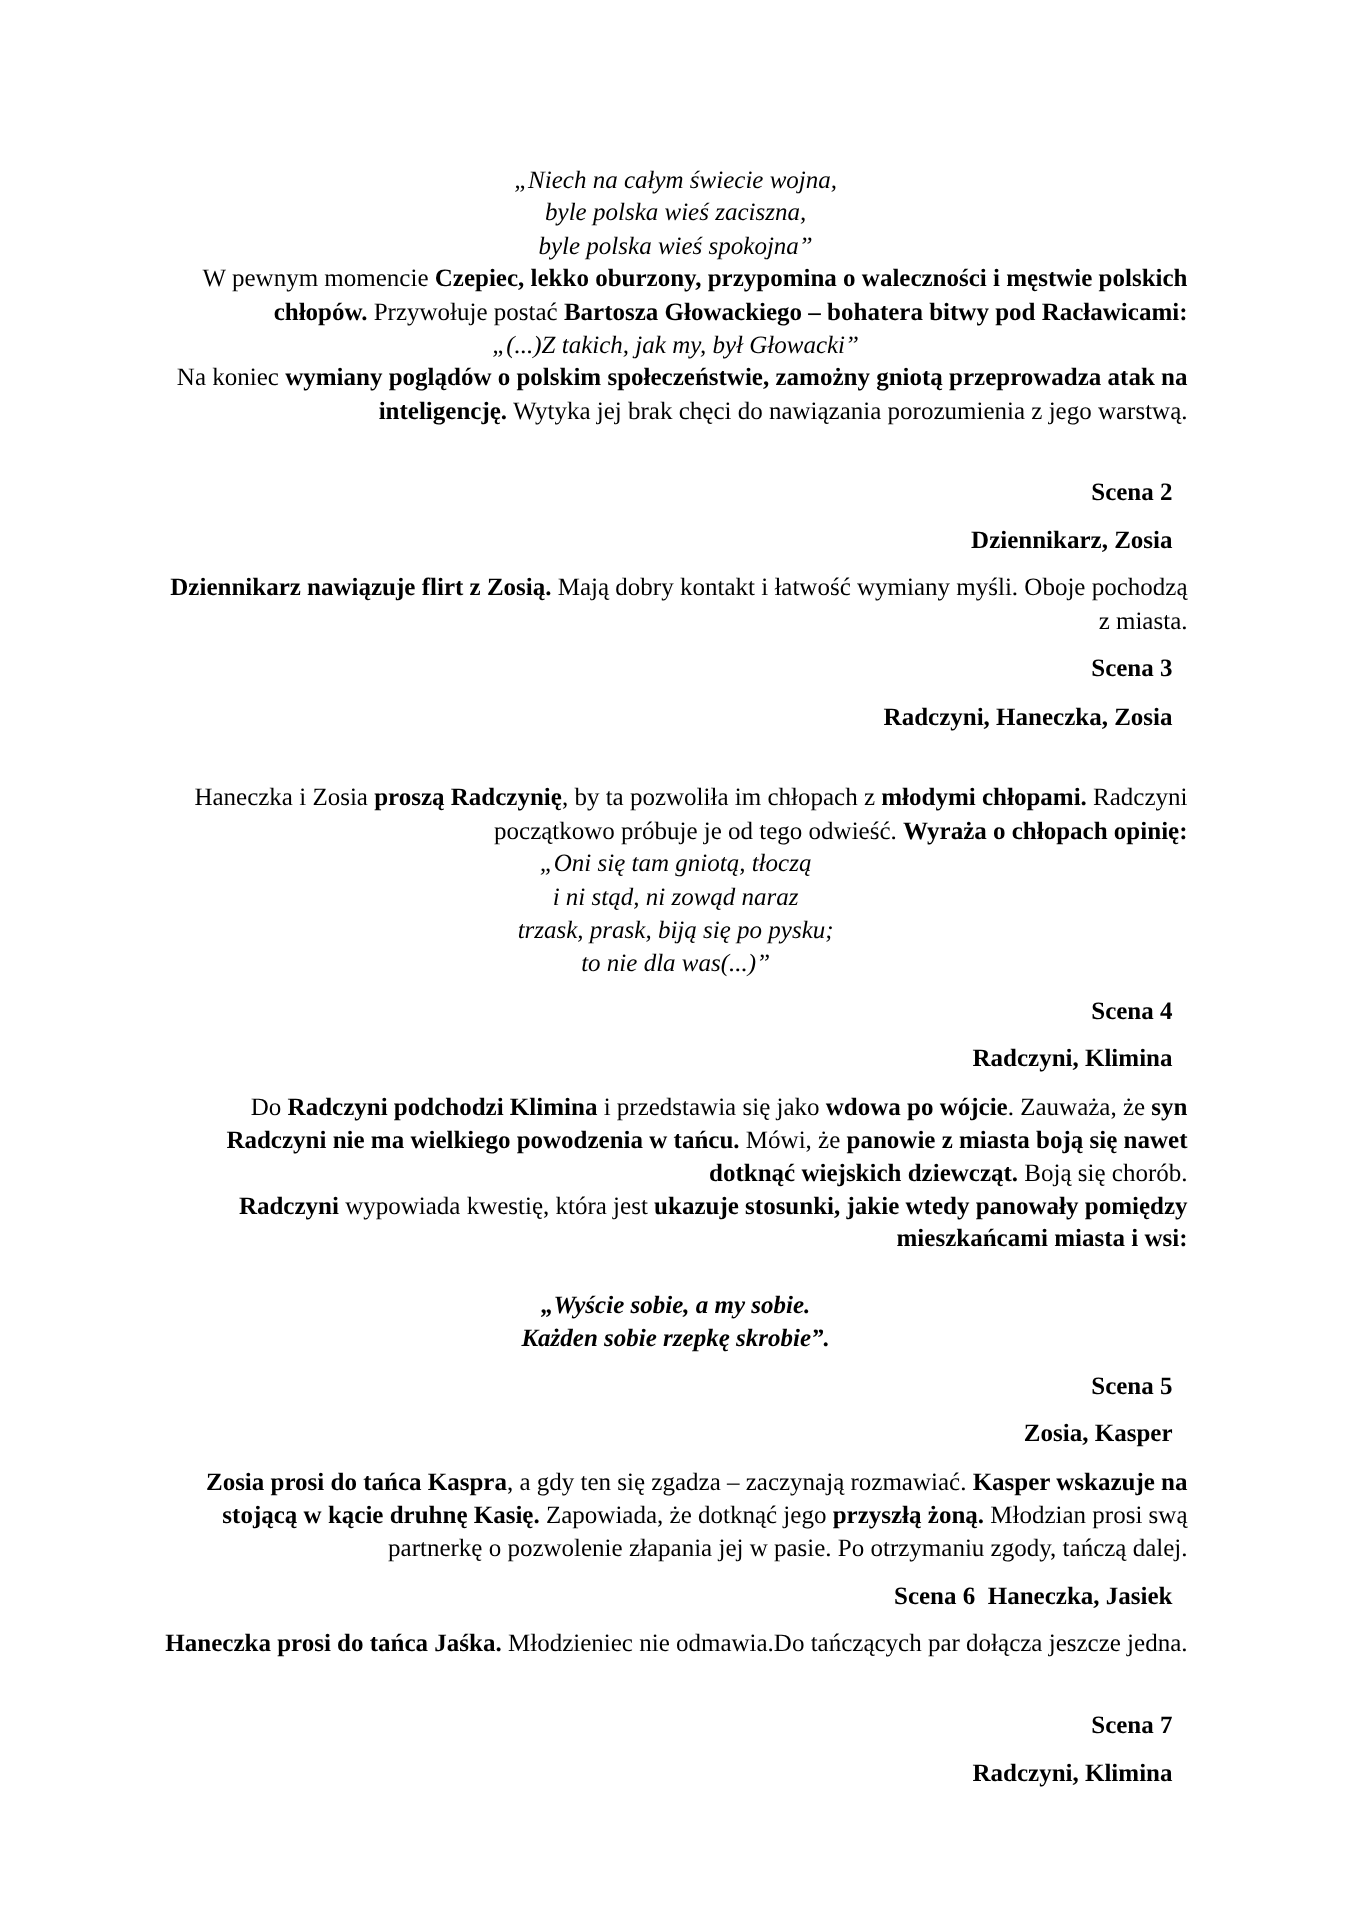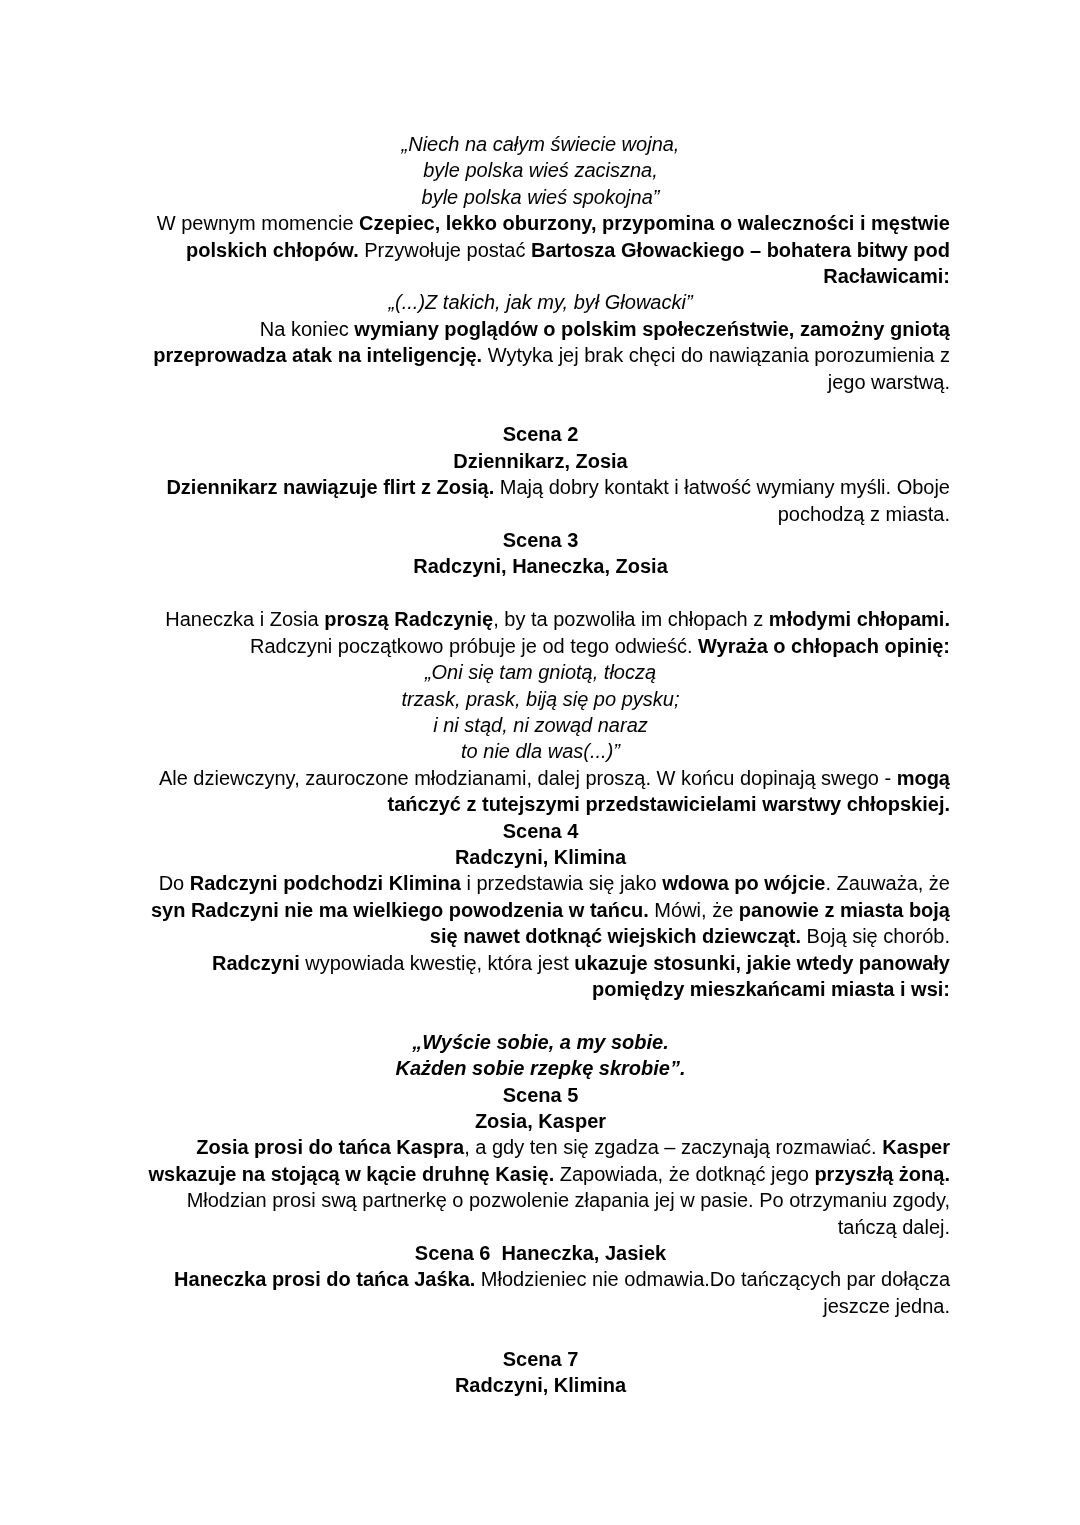--- a/index.html
+++ b/index.html
@@ -6,21 +6,21 @@
     margin: 0;
     padding: 0;
     background: #ffffff;
   }
   .page {
     position: relative;
     width: 1080px;
     height: 1525px;
     background: #ffffff;
     color: #000000;
-    font-family: Liberation Sans, sans-serif;
+    font-family: Liberation Serif, serif;
     font-size: 20px;
     line-height: 26.4px;
     overflow: hidden;
     box-sizing: border-box;
   }
   .content {
     position: absolute;
     top: 131px;
     left: 131px;
     width: 819px;
@@ -34,23 +34,23 @@
   }
   .quote {
     text-align: center;
     font-style: italic;
     margin: 0;
   }
   .quote.bold {
     font-weight: bold;
   }
   .scene {
-    text-align: center;
+    text-align: right;
     font-weight: bold;
-    margin: 0;
+    margin: 12px;
     white-space: pre-wrap;
   }
   .blank {
     height: 26.4px;
   }
   .b {
     font-weight: bold;
   }
   .qline {
     display: block;
@@ -85,26 +85,25 @@
 
     <div class="scene">Scena 3</div>
     <div class="scene">Radczyni, Haneczka, Zosia</div>
 
     <div class="blank"></div>
 
     <div class="para"><span>Haneczka i Zosia </span><span class="b">proszą Radczynię</span><span>, by ta pozwoliła im chłopach z </span><span class="b">młodymi chłopami.</span><span> Radczyni początkowo próbuje je od tego odwieść. </span><span class="b">Wyraża o chłopach opinię:</span></div>
 
     <div class="quote">
         <div class="qline">„Oni się tam gniotą, tłoczą</div>
+        <div class="qline">i ni stąd, ni zowąd naraz</div>
         <div class="qline">trzask, prask, biją się po pysku;</div>
-        <div class="qline">i ni stąd, ni zowąd naraz</div>
         <div class="qline">to nie dla was(...)”</div>
       </div>
 
-    <div class="para"><span>Ale dziewczyny, zauroczone młodzianami, dalej proszą. W końcu dopinają swego - </span><span class="b">mogą tańczyć z tutejszymi przedstawicielami warstwy chłopskiej.</span></div>
 
     <div class="scene">Scena 4</div>
     <div class="scene">Radczyni, Klimina</div>
 
     <div class="para"><span>Do </span><span class="b">Radczyni podchodzi Klimina</span><span> i przedstawia się jako </span><span class="b">wdowa po wójcie</span><span>. Zauważa, że </span><span class="b">syn Radczyni nie ma wielkiego powodzenia w tańcu.</span><span> Mówi, że </span><span class="b">panowie z miasta boją się nawet dotknąć wiejskich dziewcząt.</span><span> Boją się chorób.</span></div>
 
     <div class="para"><span class="b">Radczyni</span><span> wypowiada kwestię, która jest </span><span class="b">ukazuje stosunki, jakie wtedy panowały pomiędzy mieszkańcami miasta i wsi:</span></div>
 
     <div class="blank"></div>
 

